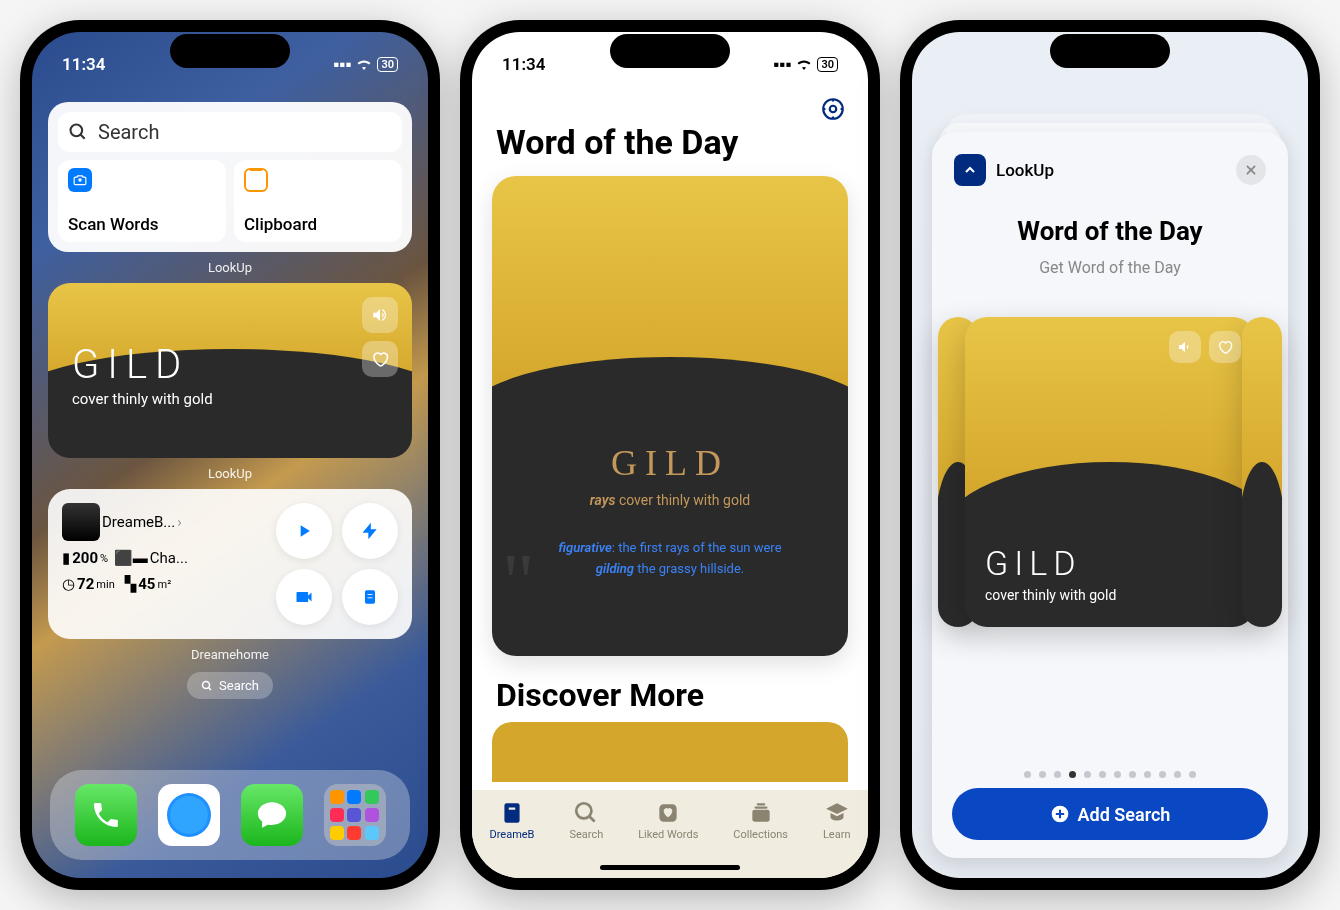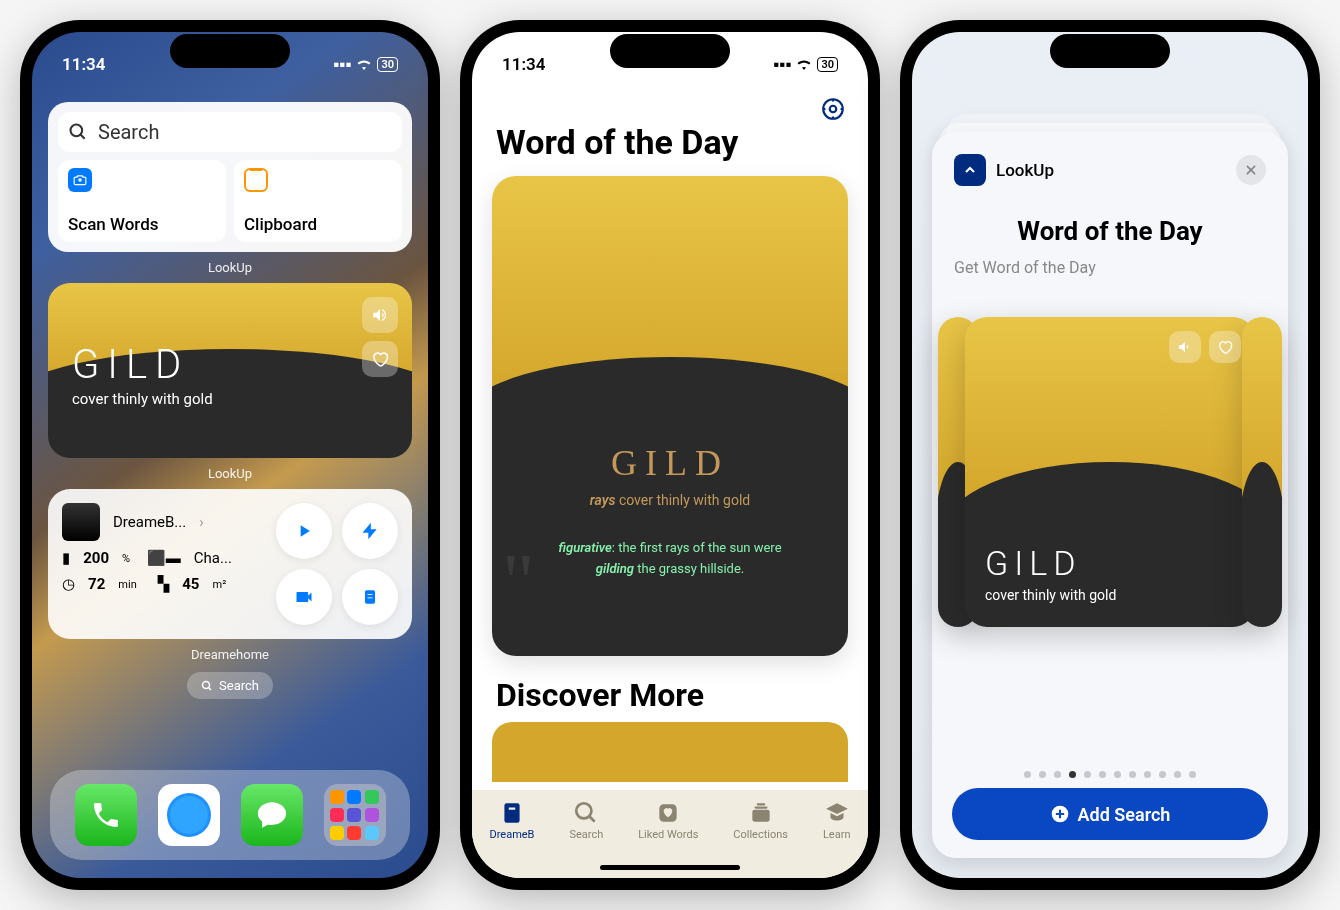--- a/index.html
+++ b/index.html
@@ -64,21 +64,21 @@
   .gild-title { font-size: 40px; letter-spacing: 8px; font-weight: 300; }
   .gild-def { font-size: 15px; margin-top: 2px; }
   .gild-actions { position: absolute; right: 14px; top: 14px; display: flex; flex-direction: column; gap: 8px; }
   .gild-action-btn { width: 36px; height: 36px; background: rgba(255,255,255,0.3); border-radius: 10px; display: flex; align-items:center; justify-content:center; color:#fff; }
 
   .dreame-widget {
     background: rgba(255,255,255,0.9); border-radius: 22px; padding: 14px;
     display: flex; gap: 10px;
   }
   .dreame-left { flex: 1; display:flex; flex-direction:column; gap:8px;}
-  .dreame-row { display: flex; align-items: center; gap: 13px; font-size: 15px; }
+  .dreame-row { display: flex; align-items: center; gap: 2px; font-size: 15px; }
   .dreame-img { width:38px; height:38px; background:linear-gradient(180deg,#333,#000); border-radius:6px; }
   .dreame-buttons { display: grid; grid-template-columns: 1fr 1fr; gap: 10px; }
   .dreame-btn { width:56px; height:56px; background:#fff; border-radius:50%; display:flex; align-items:center; justify-content:center; color:#007AFF; box-shadow: 0 2px 8px rgba(0,0,0,0.08); }
 
   .search-pill {
     margin:10px auto 0; padding:6px 14px; background:rgba(255,255,255,0.25);
     border-radius:20px; color:#fff; font-size:13px; display:flex; align-items:center; gap:6px; width:fit-content;
   }
   .dock {
     position:absolute; bottom:18px; left:18px; right:18px;
@@ -103,21 +103,21 @@
   .wod-card-top { height:45%; background:linear-gradient(180deg,#E8C547,#D4A72C); }
   .wod-card-bot { height:55%; background:#2A2A2A; position:absolute; bottom:0; left:0; right:0; padding:50px 20px 20px; text-align:center; }
   .wod-card-bot::before {
     content:''; position:absolute; left:0; right:0; top:-35px; height:70px;
     background:#2A2A2A; border-radius:60% 60% 0 0 / 100% 100% 0 0;
     transform: scaleX(1.15);
   }
   .wod-word { font-family:Georgia,serif; font-size:36px; letter-spacing:8px; color:#C4985A; font-weight:300; }
   .wod-pos { color:#C4985A; font-size:14px; margin-top:8px; }
   .wod-pos .pos { font-style:italic; font-weight:600; }
-  .wod-example { color:#86efac; font-size:13px; margin-top:30px; line-height:1.6; position:relative; }
+  .wod-example { color:#3b82f6; font-size:13px; margin-top:30px; line-height:1.6; position:relative; }
   .wod-example::before { content:'"'; position:absolute; left:-10px; top:-20px; font-size:80px; font-family:Georgia; color:#3A3A3A; }
   .wod-example .em { font-style:italic; font-weight:600; }
   .discover-title { font-size:32px; font-weight:700; padding:20px 24px 8px; }
   .discover-card { margin:0 20px; height:60px; background:#D4A72C; border-radius:20px 20px 0 0; }
   .tab-bar {
     position:absolute; bottom:0; left:0; right:0; height:88px;
     background:#F0ECE0; display:flex; justify-content:space-around; align-items:flex-start;
     padding-top:10px;
   }
   .tab-item { display:flex; flex-direction:column; align-items:center; gap:2px; font-size:11px; color:#8A8470; }
@@ -133,21 +133,21 @@
     position:absolute; left:0; right:0; background:#fff; border-radius:24px; box-shadow:0 6px 20px rgba(0,0,0,0.12);
   }
   .stack-card.back1 { top:-18px; left:14px; right:14px; height:40px; opacity:0.3; }
   .stack-card.back2 { top:-9px; left:7px; right:7px; height:40px; opacity:0.5; }
   .stack-card.front { top:0; bottom:0; background:#F5F7FA; padding:22px; }
   .gallery-header { display:flex; align-items:center; gap:10px; margin-bottom:30px; }
   .gallery-appicon { width:32px; height:32px; border-radius:8px; background:#002B7F; display:flex; align-items:center; justify-content:center; color:#fff; }
   .gallery-appname { font-size:17px; font-weight:500; }
   .gallery-close { margin-left:auto; width:30px; height:30px; background:#E3E5E9; border-radius:50%; display:flex; align-items:center; justify-content:center; color:#888; font-size:18px; }
   .gallery-title { text-align:center; font-size:26px; font-weight:700; }
-  .gallery-sub { text-align:left; color:#888; margin-top:12px; font-size:16px; }
+  .gallery-sub { text-align:center; color:#888; margin-top:12px; font-size:16px; }
   .gallery-widget-wrap { position:relative; margin-top:30px; height:330px; display:flex; align-items:center; justify-content:center; }
   .gallery-widget { width:290px; height:310px; border-radius:22px; overflow:hidden; position:relative; box-shadow:0 10px 30px rgba(0,0,0,0.2); }
   .gallery-widget.peek { position:absolute; width:40px; overflow:hidden; }
   .gallery-widget.left { left:-16px; }
   .gallery-widget.right { right:-16px; }
   .gw-top { height:58%; background:linear-gradient(180deg,#E8C547,#D4A72C); position:relative; }
   .gw-bot { height:42%; background:#2A2A2A; position:absolute; bottom:0; left:0; right:0; }
   .gw-bot::before {
     content:''; position:absolute; left:0; right:0; top:-35px; height:70px;
     background:#2A2A2A; border-radius: 50% 50% 0 0 / 100% 100% 0 0;

